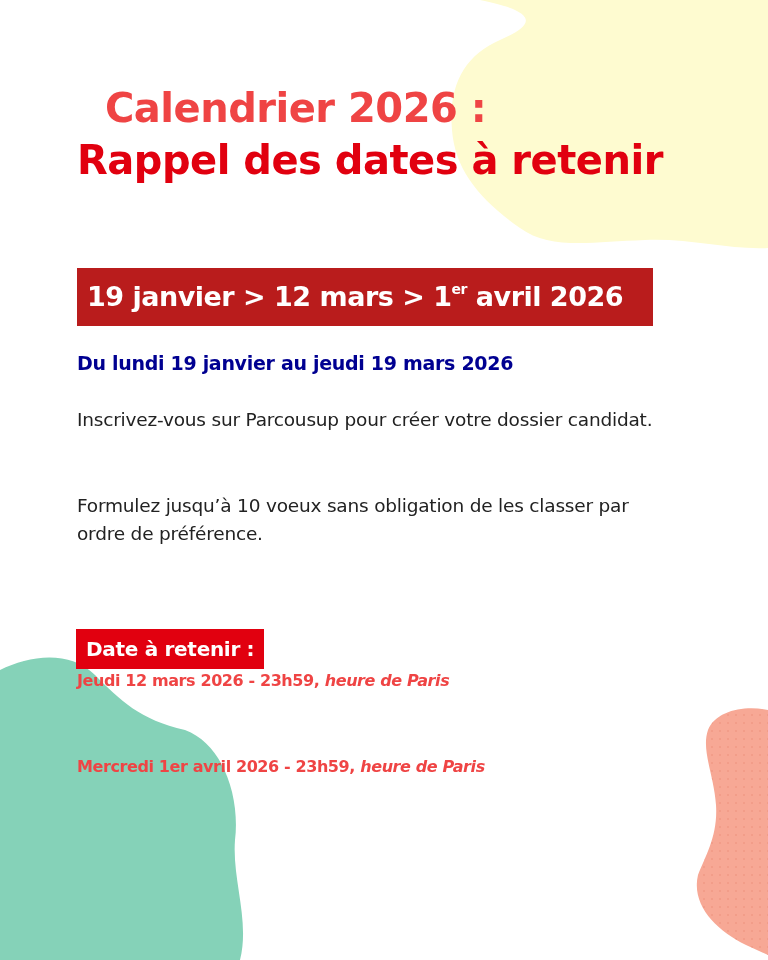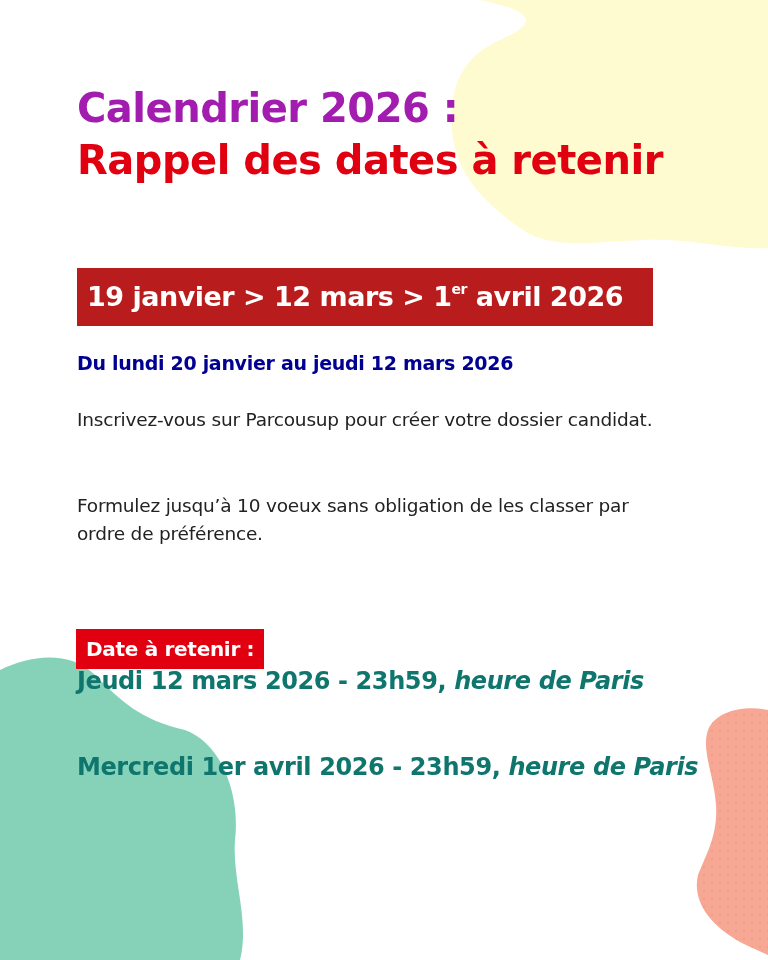--- a/index.html
+++ b/index.html
@@ -8,21 +8,21 @@
       background: #ffffff;
       font-family: "DejaVu Sans", "Liberation Sans", sans-serif;
     }
     .blob { position: absolute; z-index: 0; }
     .content { position: relative; z-index: 1; }
     .title {
       position: absolute; left: 77px; top: 82px;
       font-weight: bold; font-size: 40px; line-height: 52px; letter-spacing: -0.5px;
       margin: 0;
     }
-    .title .l1 { color: #a21caf; display: block; }
+    .title .l1 { color: #ef4444; display: block; margin-left: 28px; }
     .title .l2 { color: #e1000f; display: block; }
     .banner {
       position: absolute; left: 77px; top: 268px; width: 576px; height: 58px;
       background: #b91c1c; color: #ffffff;
       font-weight: bold; font-size: 27px; line-height: 58px;
       padding-left: 10px; box-sizing: border-box; letter-spacing: -0.5px;
       white-space: nowrap;
     }
     .banner sup { font-size: 14px; vertical-align: top; position: relative; top: -8px; }
     .subhead {
@@ -38,21 +38,21 @@
     .tag {
       position: absolute; left: 76px; top: 601px; height: 40px;
       background: #e1000f; color: #ffffff;
       font-weight: bold; font-size: 20px; line-height: 40px;
       padding: 0 10px; letter-spacing: -0.3px; margin-top: 28px;
     }
     .deadline { position: absolute; left: 77px; width: 640px; }
     .d1 { top: 666px; }
     .d2 { top: 752px; }
     .deadline .when {
-      color: #0f766e; font-weight: bold; font-size: 24px; line-height: 30px; letter-spacing: -0.4px;
+      color: #ef4444; font-weight: bold; font-size: 16px; line-height: 30px; letter-spacing: -0.4px;
     }
     .deadline .when em { font-style: italic; }
     .deadline .what {
       color: #111111; font-weight: bold; font-size: 18px; line-height: 28px; letter-spacing: -0.3px;
     }
   </style>
 </head>
 <body>
 
 <svg class="blob" style="left:440px; top:0;" width="328" height="250" viewBox="0 0 328 250">
@@ -72,21 +72,21 @@
 </svg>
 
 <div class="content">
   <h1 class="title">
     <span class="l1">Calendrier 2026 :</span>
     <span class="l2">Rappel des dates à retenir</span>
   </h1>
 
   <div class="banner"><span>19 janvier &gt; 12 mars &gt; 1</span><sup>er</sup><span> avril 2026</span></div>
 
-  <div class="subhead">Du lundi 20 janvier au jeudi 12 mars 2026</div>
+  <div class="subhead">Du lundi 19 janvier au jeudi 19 mars 2026</div>
 
   <div class="para p1">Inscrivez-vous sur Parcousup pour créer votre dossier candidat.</div>
   <div class="para p2">Formulez jusqu’à 10 voeux sans obligation de les classer par ordre de préférence.</div>
 
   <div class="tag">Date à retenir :</div>
 
   <div class="deadline d1">
     <div class="when"><span>Jeudi 12 mars 2026 - 23h59, </span><em>heure de Paris</em></div>
   </div>
 

